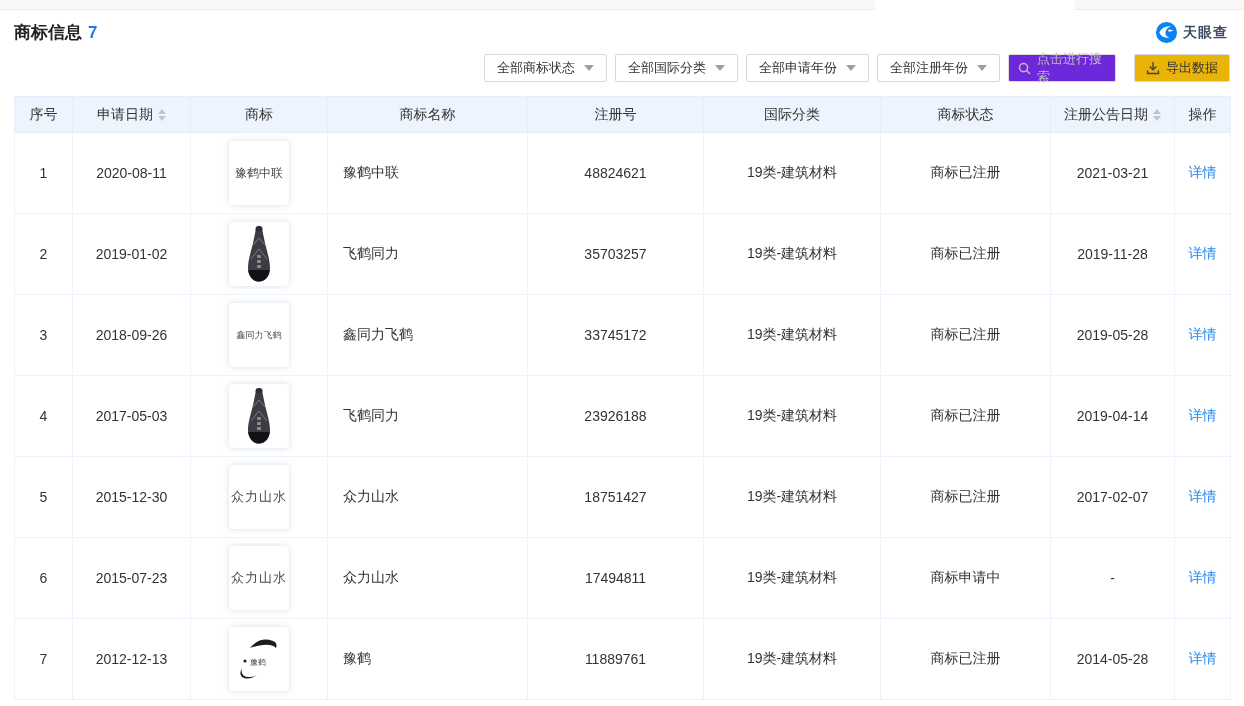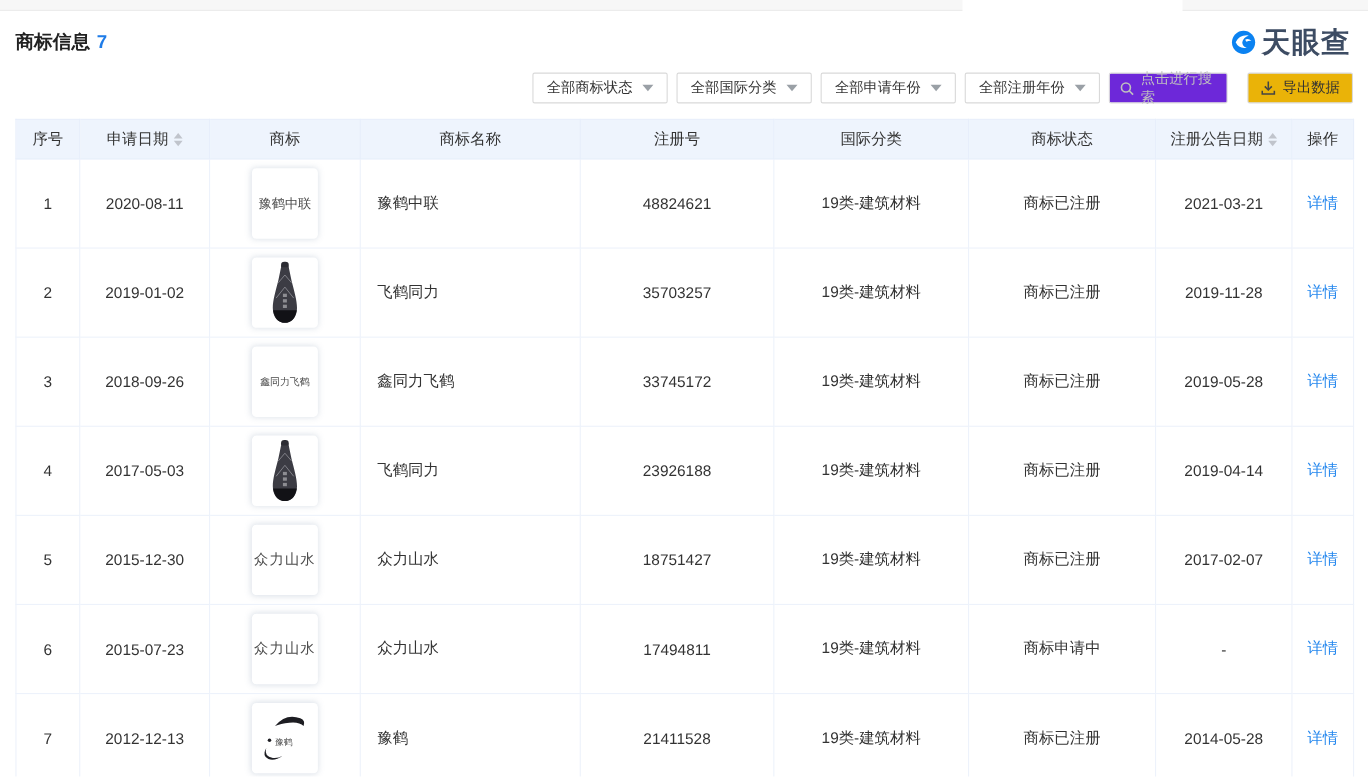--- a/index.html
+++ b/index.html
@@ -4,25 +4,25 @@
 <style>
   * { margin:0; padding:0; box-sizing:border-box; }
   html,body { background:#fff; width:1244px; font-family:"Liberation Sans","DejaVu Sans",sans-serif; color:#333; }
   .page { width:1244px; height:706px; position:relative; overflow:hidden; }
 
   
   .top-strip { height:10px; background:#f7f7f7; border-bottom:1px solid #ececec; position:relative; }
   .top-strip .notch { position:absolute; left:875px; top:0; width:200px; height:10px; background:#fff; }
 
   
-  .page-head { display:flex; align-items:center; justify-content:space-between; padding:11px 16px 2px 14px; }
+  .page-head { display:flex; align-items:flex-start; justify-content:space-between; padding:11px 16px 2px 14px; }
   .sec-title { font-size:17px; font-weight:bold; color:#222; }
   .sec-title .count { color:#1f7ce8; margin-left:6px; }
   .brand { display:flex; align-items:center; gap:5px; }
-  .brand-name { font-size:26px; font-weight:bold; color:#3d4c63; letter-spacing:1px; }
+  .brand-name { font-size:14px; font-weight:bold; color:#3d4c63; letter-spacing:1px; }
 
   
   .filter-bar { display:flex; justify-content:flex-end; align-items:center; padding:8px 14px 14px; gap:8px; }
   .dropdown { height:28px; padding:0 12px; border:1px solid #d9d9d9; border-radius:2px; display:flex; align-items:center; gap:9px; font-size:13px; color:#333; background:#fff; cursor:pointer; }
   .caret { width:0; height:0; border-left:5px solid transparent; border-right:5px solid transparent; border-top:6px solid #9aa0a6; }
   .search-box { height:28px; width:108px; border:1px solid #dcdcdc; border-radius:2px; display:flex; align-items:center; gap:6px; padding:0 9px; color:#bfbfbf; font-size:13px; background:#6d28d9; }
   .export-btn { height:28px; border:1px solid #d9d9d9; border-radius:2px; display:flex; align-items:center; gap:6px; padding:0 11px; font-size:13px; color:#333; background:#eab308; margin-left:10px; cursor:pointer; }
 
   
   table { width:1216px; margin:0 14px; border-collapse:collapse; table-layout:fixed; }
@@ -255,21 +255,21 @@
             <div class="mark-box">
   <svg width="54" height="50" viewBox="0 0 54 50">
     <path d="M18,14 Q28,2 41,7 Q46,9 44,14 Q40,10 31,11 Q23,12 18,14 Z" fill="#1d1d22"></path>
     <path d="M10,34 Q8,42 16,43 Q21,43.5 25,41 Q18,46 12,44 Q6,41.5 10,34 Z" fill="#1d1d22"></path>
     <circle cx="13" cy="27" r="1.6" fill="#1d1d22"></circle>
     <text x="18" y="31" font-size="8" fill="#4a4a4a" font-family="serif">豫鹤</text>
   </svg>
 </div>
           </td>
     <td style="text-align:left; padding-left:15px;">豫鹤</td>
-    <td>21411528</td>
+    <td>11889761</td>
     <td>19类-建筑材料</td>
     <td>商标已注册</td>
     <td>2014-05-28</td>
     <td><span class="detail-link">详情</span></td>
   </tr>
 </tbody>
   </table>
 
 </div>
 

